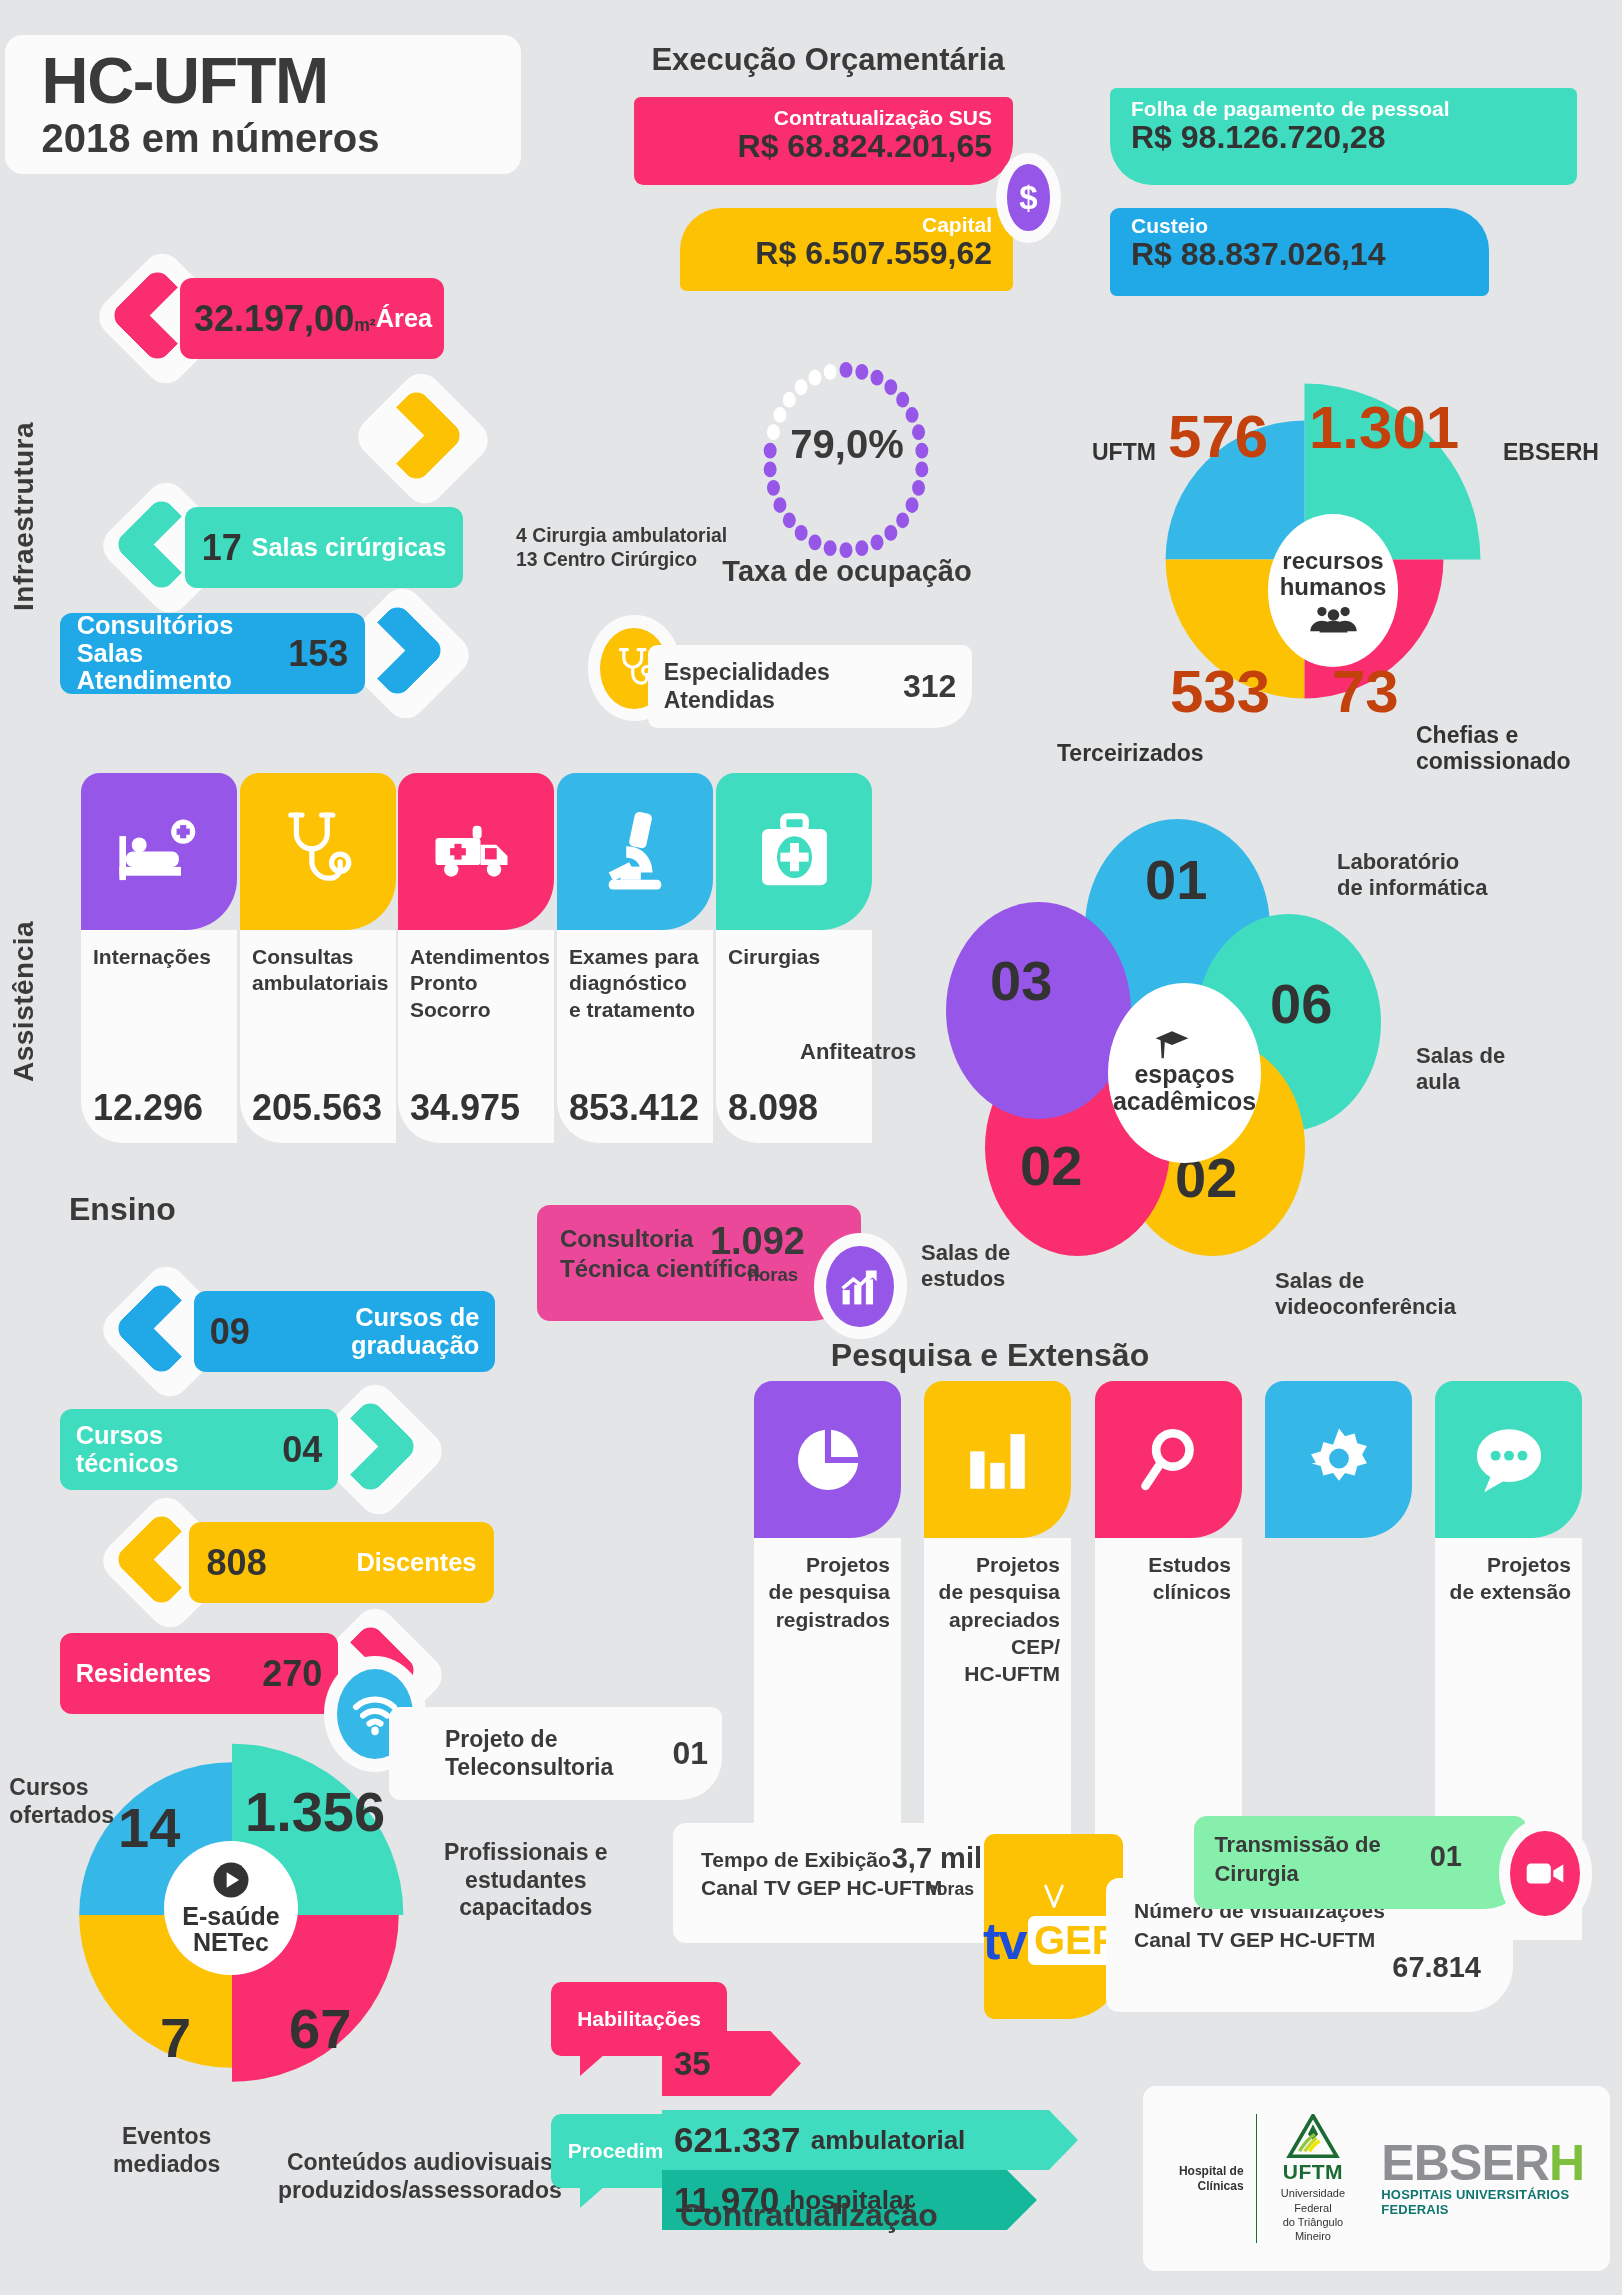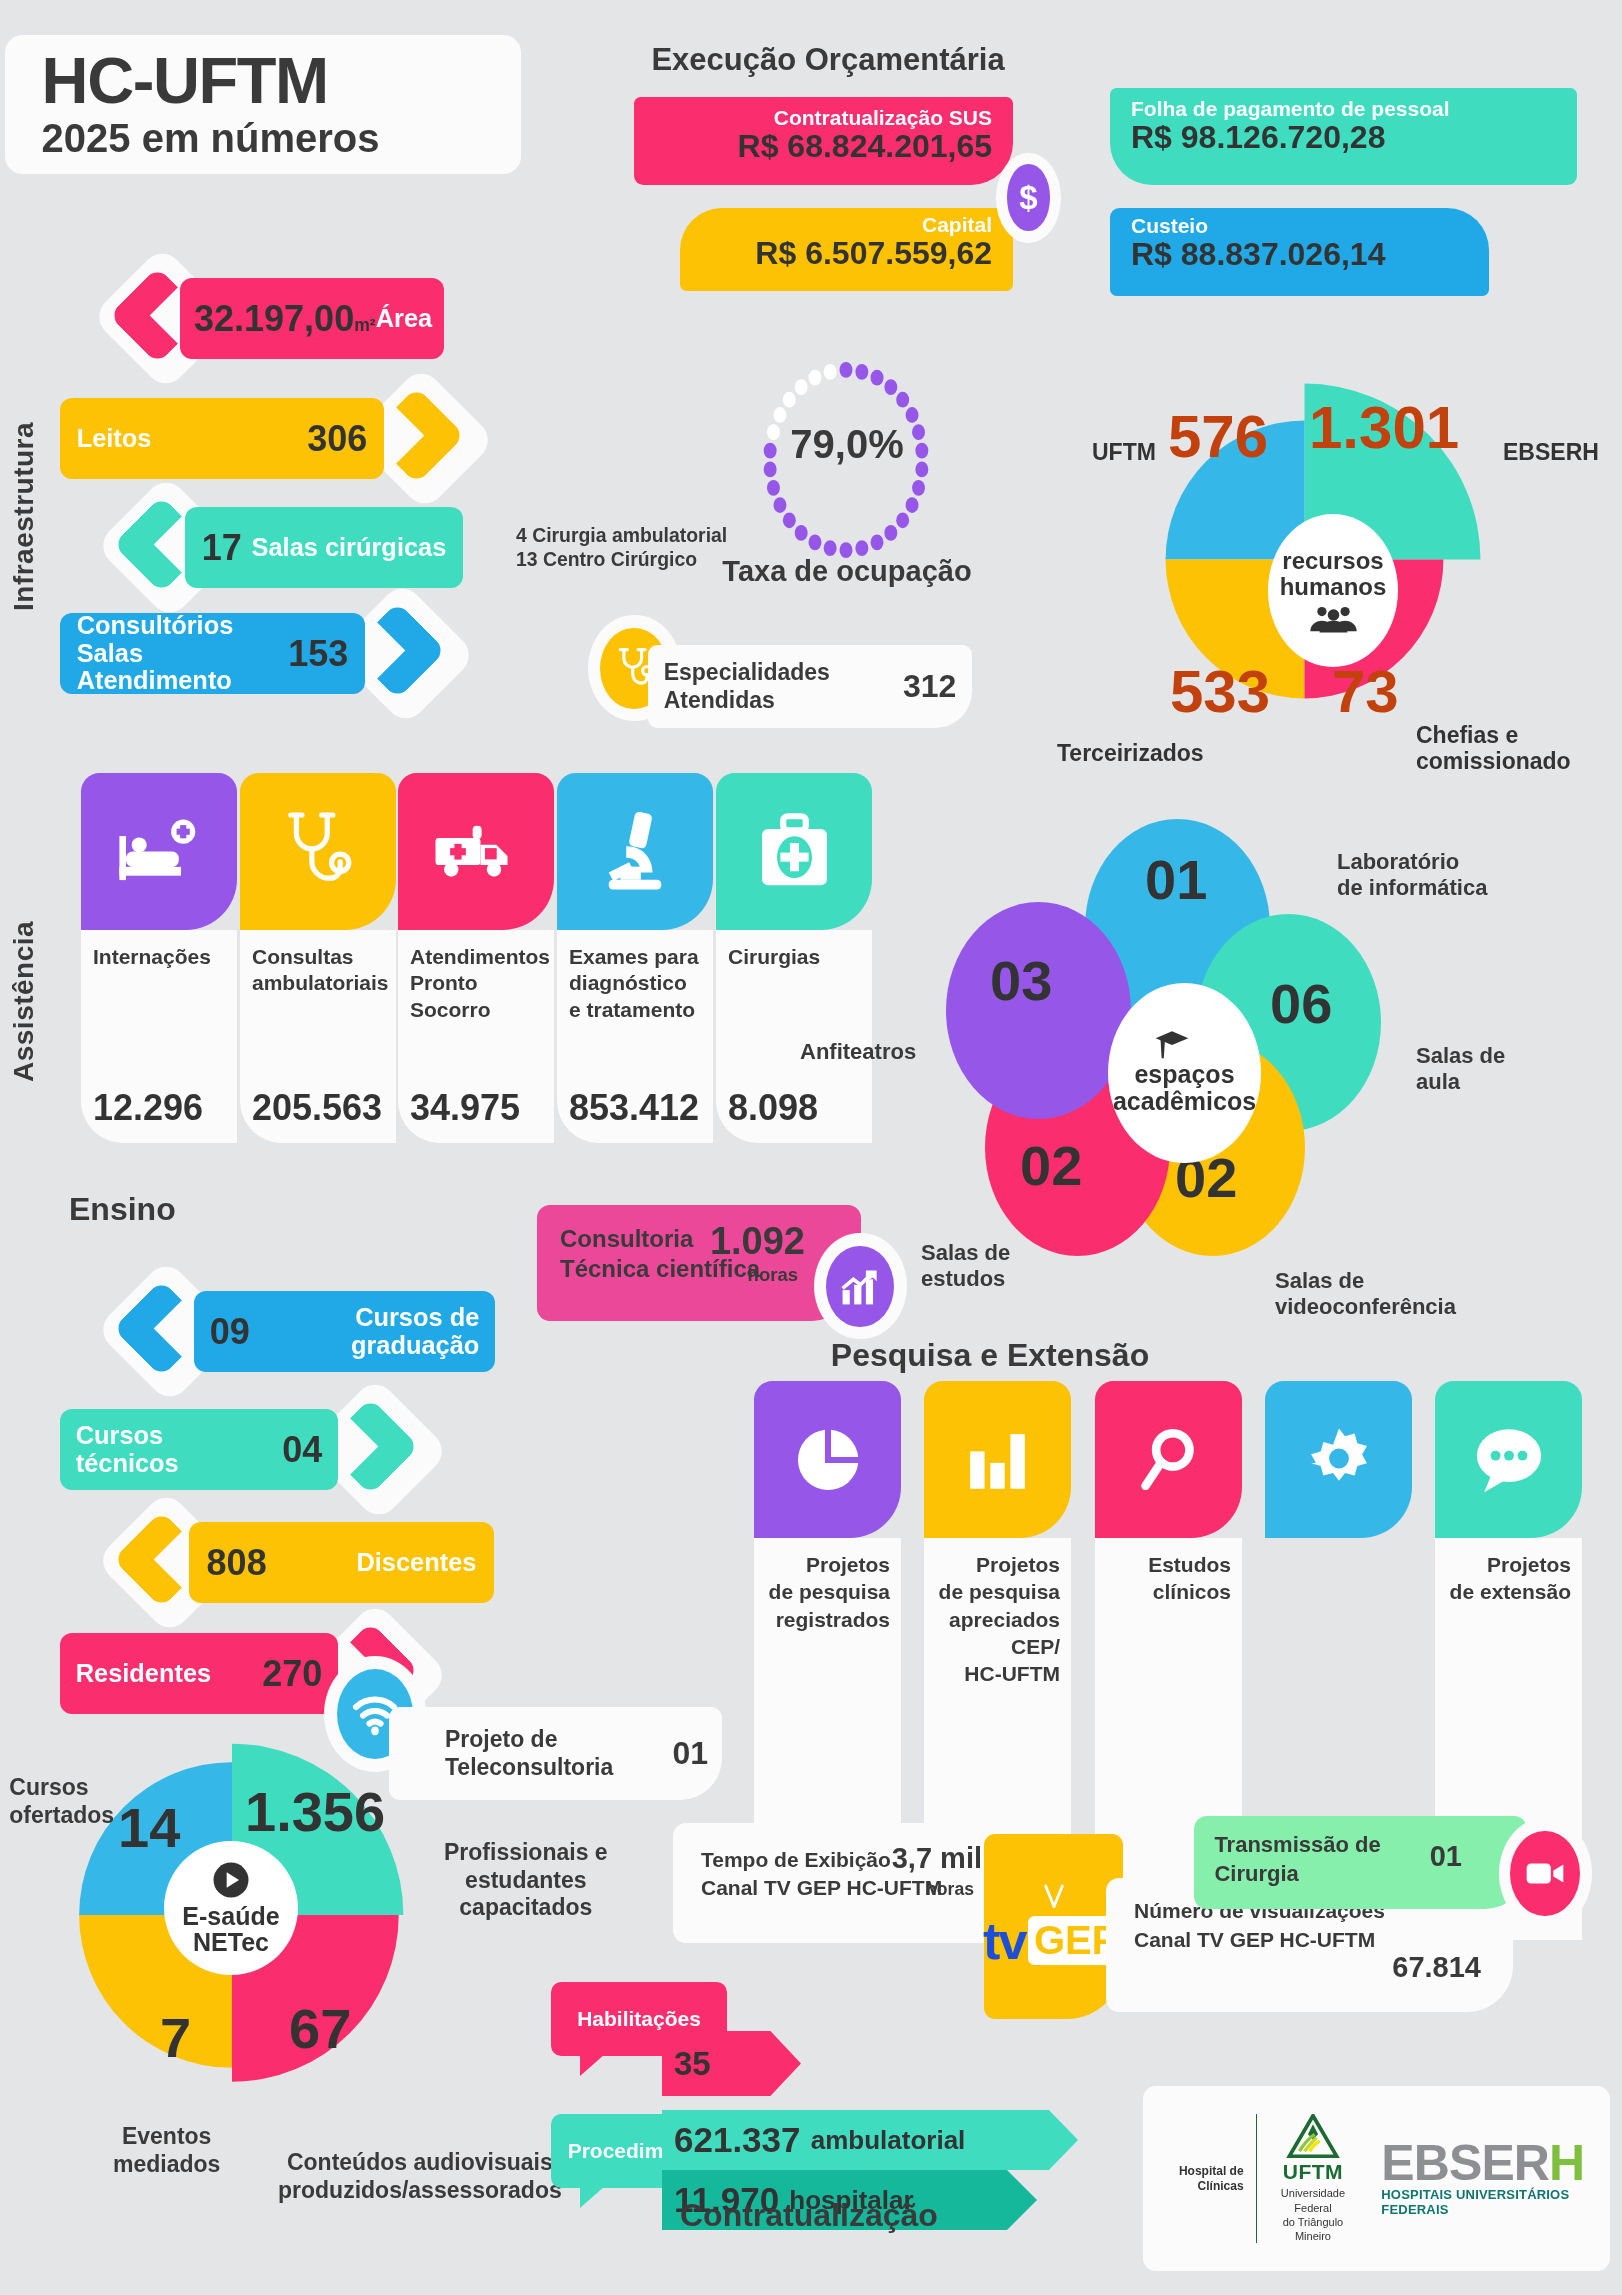--- a/index.html
+++ b/index.html
@@ -172,21 +172,21 @@
   #logo-ebserh .big b{ color:#7fbf3f; }
   #logo-ebserh .sub{ font-size:13px; font-weight:bold; color:#0f766e; letter-spacing:0.2px;}
 
   .small-note{ position:absolute; font-size:19.4px; font-weight:bold; color:#3a3a3a; line-height:1.25;}
 </style>
 </head>
 <body>
 
 <div class="abs" id="title-card">
   <div id="title-main">HC-UFTM</div>
-  <div id="title-sub">2025 em números</div>
+  <div id="title-sub">2018 em números</div>
 </div>
 
 <div class="abs" id="budget-title">Execução Orçamentária</div>
 <div class="bud" id="bud-sus">
   <div class="lab">Contratualização SUS</div>
   <div class="val">R$ 68.824.201,65</div>
 </div>
 <div class="bud" id="bud-folha">
   <div class="lab">Folha de pagamento de pessoal</div>
   <div class="val">R$ 98.126.720,28</div>
@@ -211,24 +211,20 @@
   <div class="bar" style="left:97px; width:264px; background:#FA2D6E; padding:0 14px; justify-content:space-between;">
     <div><span class="num">32.197,00</span><span class="unit">m²</span></div>
     <div class="lab">Área</div>
   </div>
 </div>
 
 <div class="chev-row" style="left:46px; top:398px; width:472px;">
   <div class="chev-shadow" style="left:324px;"></div>
   <div class="chev-mark" style="left:336px; background:#FCC203; transform:rotate(45deg);
        clip-path:polygon(0 0,100% 0,100% 100%,58% 100%,58% 42%,0 42%);"></div>
-  <div class="bar" style="left:14px; width:324px; background:#FCC203; padding:0 16.7px; justify-content:space-between;">
-    <div class="lab">Leitos</div>
-    <div class="num">306</div>
-  </div>
 </div>
 
 <div class="chev-row" style="left:106px; top:507px; width:463px;">
   <div class="chev-shadow" style="left:9.3px;"></div>
   <div class="chev-mark" style="left:21px; background:#3FDCBF; transform:rotate(45deg);
        clip-path:polygon(0 0,42% 0,42% 58%,100% 58%,100% 100%,0 100%);"></div>
   <div class="bar" style="left:79px; width:278px; background:#3FDCBF; padding:0 16.7px; justify-content:space-between;">
     <div class="num">17</div>
     <div class="lab">Salas cirúrgicas</div>
   </div>

